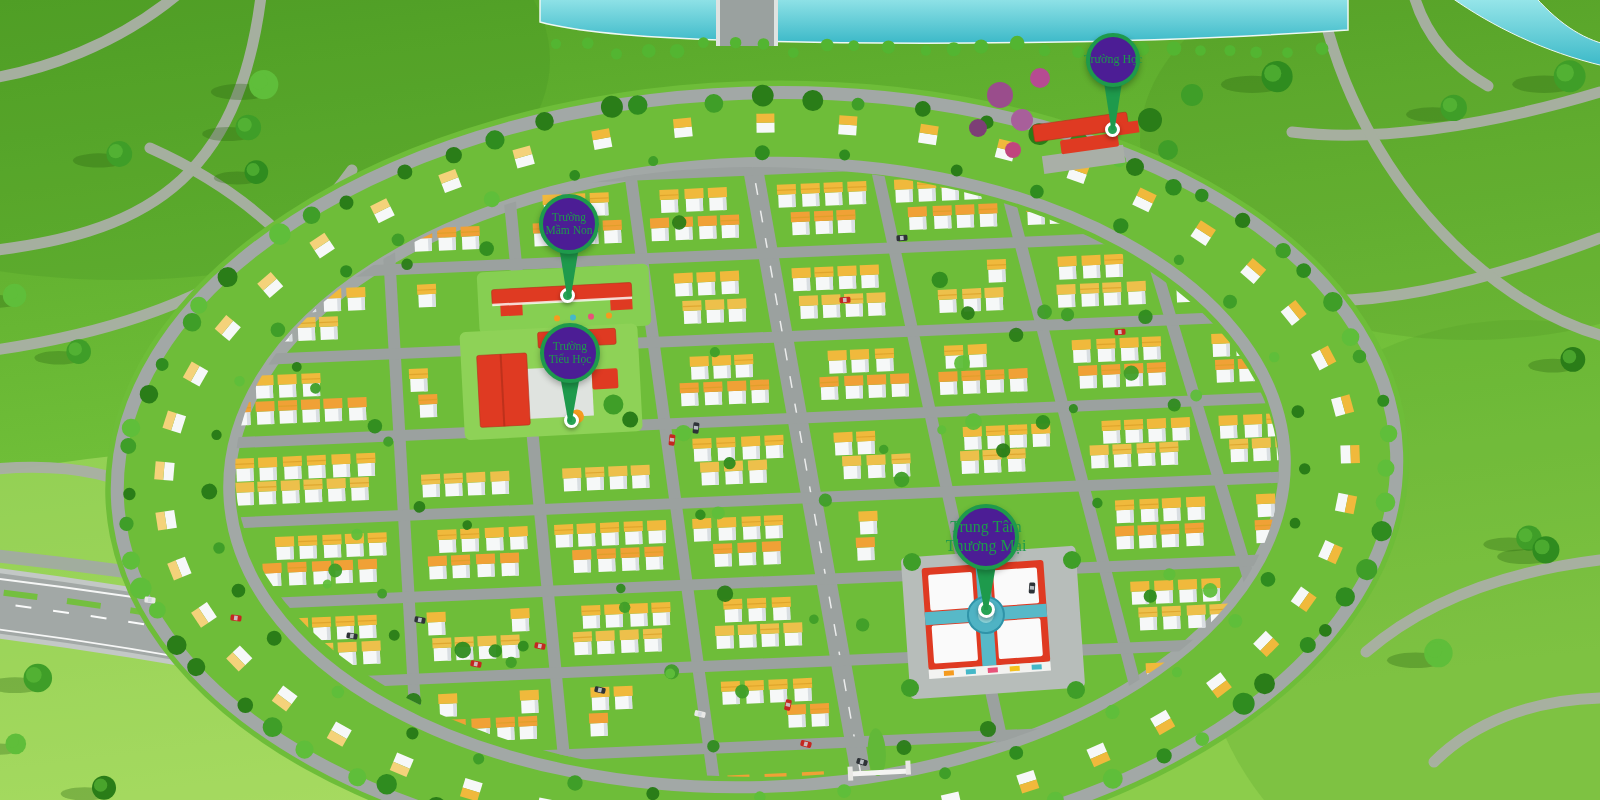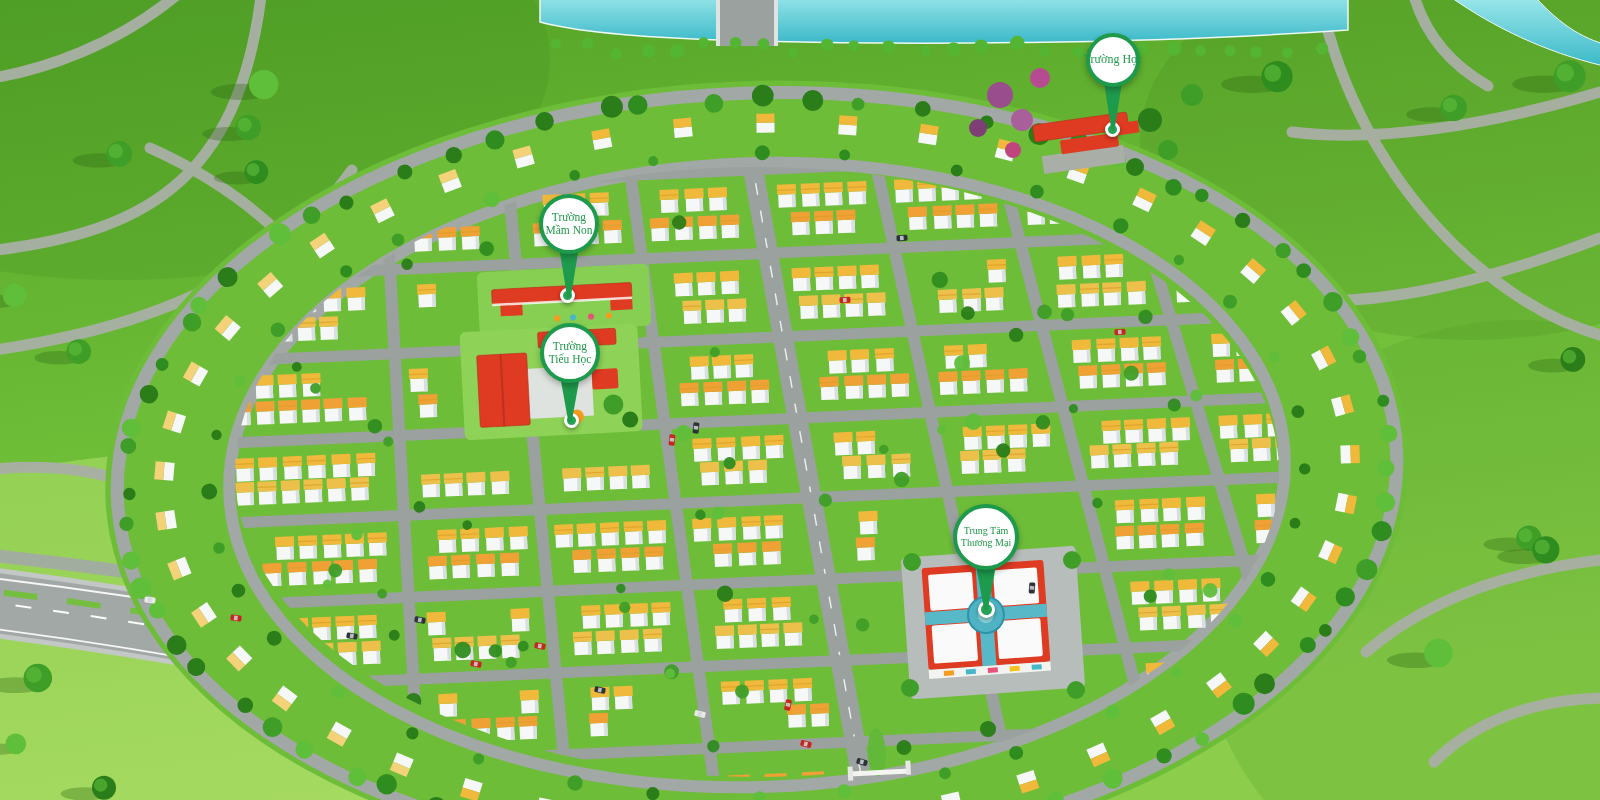--- a/index.html
+++ b/index.html
@@ -3,21 +3,21 @@
 <meta charset="utf-8">
 <style>
   *{margin:0;padding:0;box-sizing:border-box}
   html,body{width:1600px;height:800px;overflow:hidden}
   body{font-family:"Liberation Serif", serif;background:#6cbc36}
   .stage{position:relative;width:1600px;height:800px;overflow:hidden}
   #scene{position:absolute;left:0;top:0}
   .pin{position:absolute;z-index:6;--pg:#1e9a4c}
   .pin-head{
     position:absolute;left:0;top:0;transform:translate(-50%,-50%);
-    background:#ffffff;border:4px solid var(--pg);border-radius:50%;
+    background:#4c1d95;border:4px solid var(--pg);border-radius:50%;
     display:flex;flex-direction:column;align-items:center;justify-content:center;
     text-align:center;color:var(--pg);
     box-shadow:0 3px 6px rgba(0,0,0,.28);
   }
   .pin-head span{display:block;line-height:1.16;white-space:nowrap}
   .pin-tail{
     position:absolute;left:0;transform:translateX(-50%);
     background:var(--pg);
     clip-path:polygon(14% 0,86% 0,56% 100%,44% 100%);
     filter:drop-shadow(0 2px 2px rgba(0,0,0,.2));
@@ -2177,18 +2177,18 @@
     <div class="pin-tail" style="top:22px;width:28px;height:47px"></div>
     <div class="pin-head" style="width:60px;height:60px;font-size:11.5px">
       <span>Trường</span>
       <span>Tiểu Học</span>
     </div>
   </div>
 
   <div class="pin" style="left: 986px; top: 537px; --pg: #1e9a4c;">
     <div class="pin-dot" style="left:-8px;top:64px;width:17px;height:17px"></div>
     <div class="pin-tail" style="top:24px;width:30px;height:49px"></div>
-    <div class="pin-head" style="width:66px;height:66px;font-size:10px">
+    <div class="pin-head" style="width:66px;height:66px;font-size:16px">
       <span>Trung Tâm</span>
       <span>Thương Mại</span>
     </div>
   </div>
 </div>
 
 </body></html>

